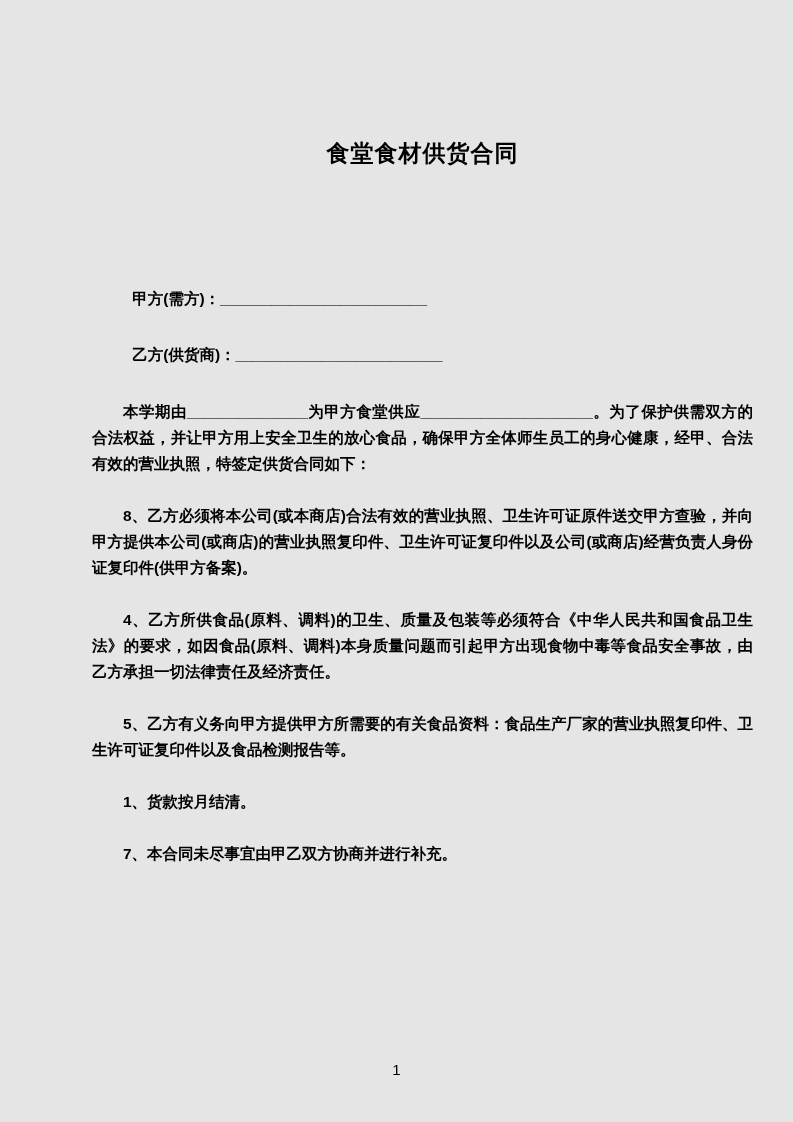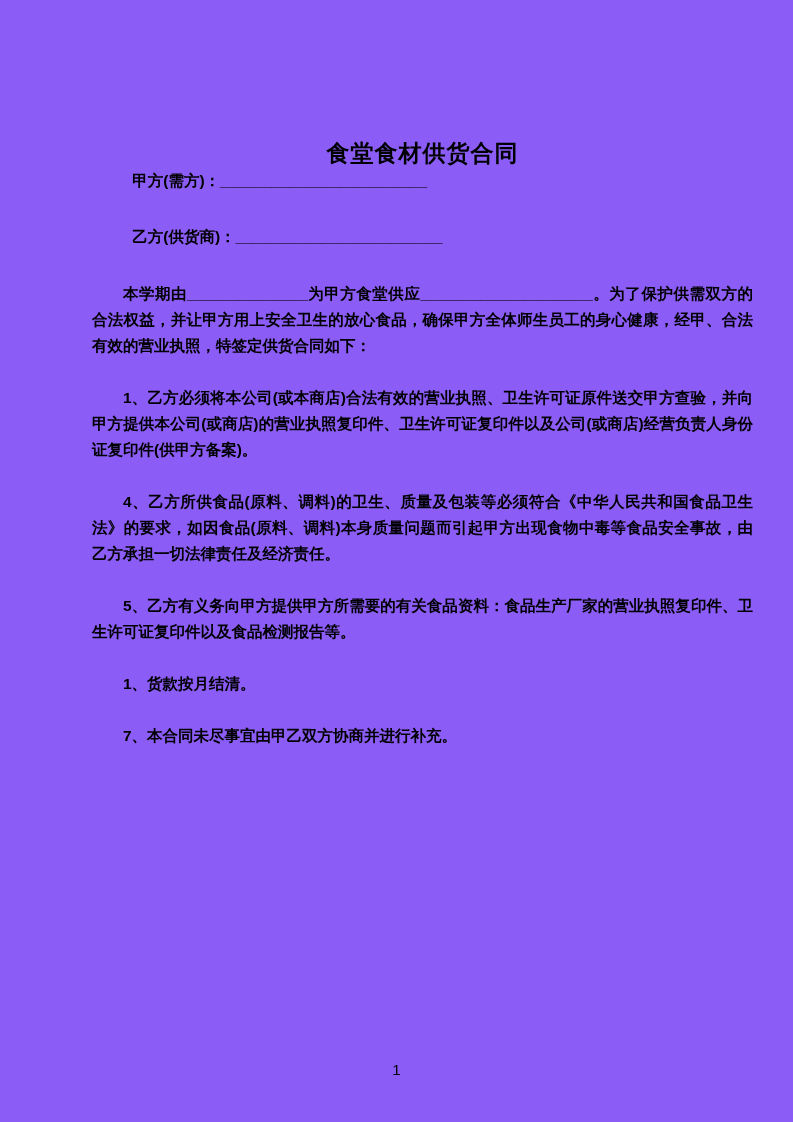--- a/index.html
+++ b/index.html
@@ -5,42 +5,42 @@
   html, body {
     margin: 0;
     padding: 0;
     background: #ffffff;
   }
   .page {
     position: relative;
     width: 793px;
     height: 1122px;
     margin: 0 auto;
-    background: #8b5cf6;
+    background: #e5e5e5;
     box-sizing: border-box;
     padding: 138px 40px 0 92px;
     font-family: "Liberation Sans", sans-serif;
     color: #000000;
     overflow: hidden;
   }
   .doc-title {
     text-align: center;
     font-size: 23px;
     font-weight: 700;
     letter-spacing: 1px;
     margin: 0;
   }
   .party-line {
     font-size: 15.5px;
     font-weight: 600;
     text-indent: 2.6em;
     line-height: 24px;
     margin: 0;
   }
-  .party-a { }
+  .party-a { margin-top: 118px; }
   .party-b { margin-top: 32px; }
   .para {
     font-size: 15.5px;
     font-weight: 600;
     line-height: 26px;
     text-align: justify;
     text-indent: 2em;
     margin: 26px 0 0 0;
     word-break: break-all;
   }
@@ -59,20 +59,20 @@
 <body>
 
 <div class="page">
   <h1 class="doc-title">食堂食材供货合同</h1>
 
   <p class="party-line party-a">甲方(需方)：________________________</p>
   <p class="party-line party-b">乙方(供货商)：________________________</p>
 
   <p class="para intro">本学期由______________为甲方食堂供应____________________。为了保护供需双方的合法权益，并让甲方用上安全卫生的放心食品，确保甲方全体师生员工的身心健康，经甲、合法有效的营业执照，特签定供货合同如下：</p>
 
-  <p class="para">1、乙方必须将本公司(或本商店)合法有效的营业执照、卫生许可证原件送交甲方查验，并向甲方提供本公司(或商店)的营业执照复印件、卫生许可证复印件以及公司(或商店)经营负责人身份证复印件(供甲方备案)。</p>
+  <p class="para">8、乙方必须将本公司(或本商店)合法有效的营业执照、卫生许可证原件送交甲方查验，并向甲方提供本公司(或商店)的营业执照复印件、卫生许可证复印件以及公司(或商店)经营负责人身份证复印件(供甲方备案)。</p>
   <p class="para">4、乙方所供食品(原料、调料)的卫生、质量及包装等必须符合《中华人民共和国食品卫生法》的要求，如因食品(原料、调料)本身质量问题而引起甲方出现食物中毒等食品安全事故，由乙方承担一切法律责任及经济责任。</p>
   <p class="para">5、乙方有义务向甲方提供甲方所需要的有关食品资料：食品生产厂家的营业执照复印件、卫生许可证复印件以及食品检测报告等。</p>
   <p class="para">1、货款按月结清。</p>
   <p class="para">7、本合同未尽事宜由甲乙双方协商并进行补充。</p>
 
   <div class="page-number">1</div>
 </div>
 
 </body></html>

